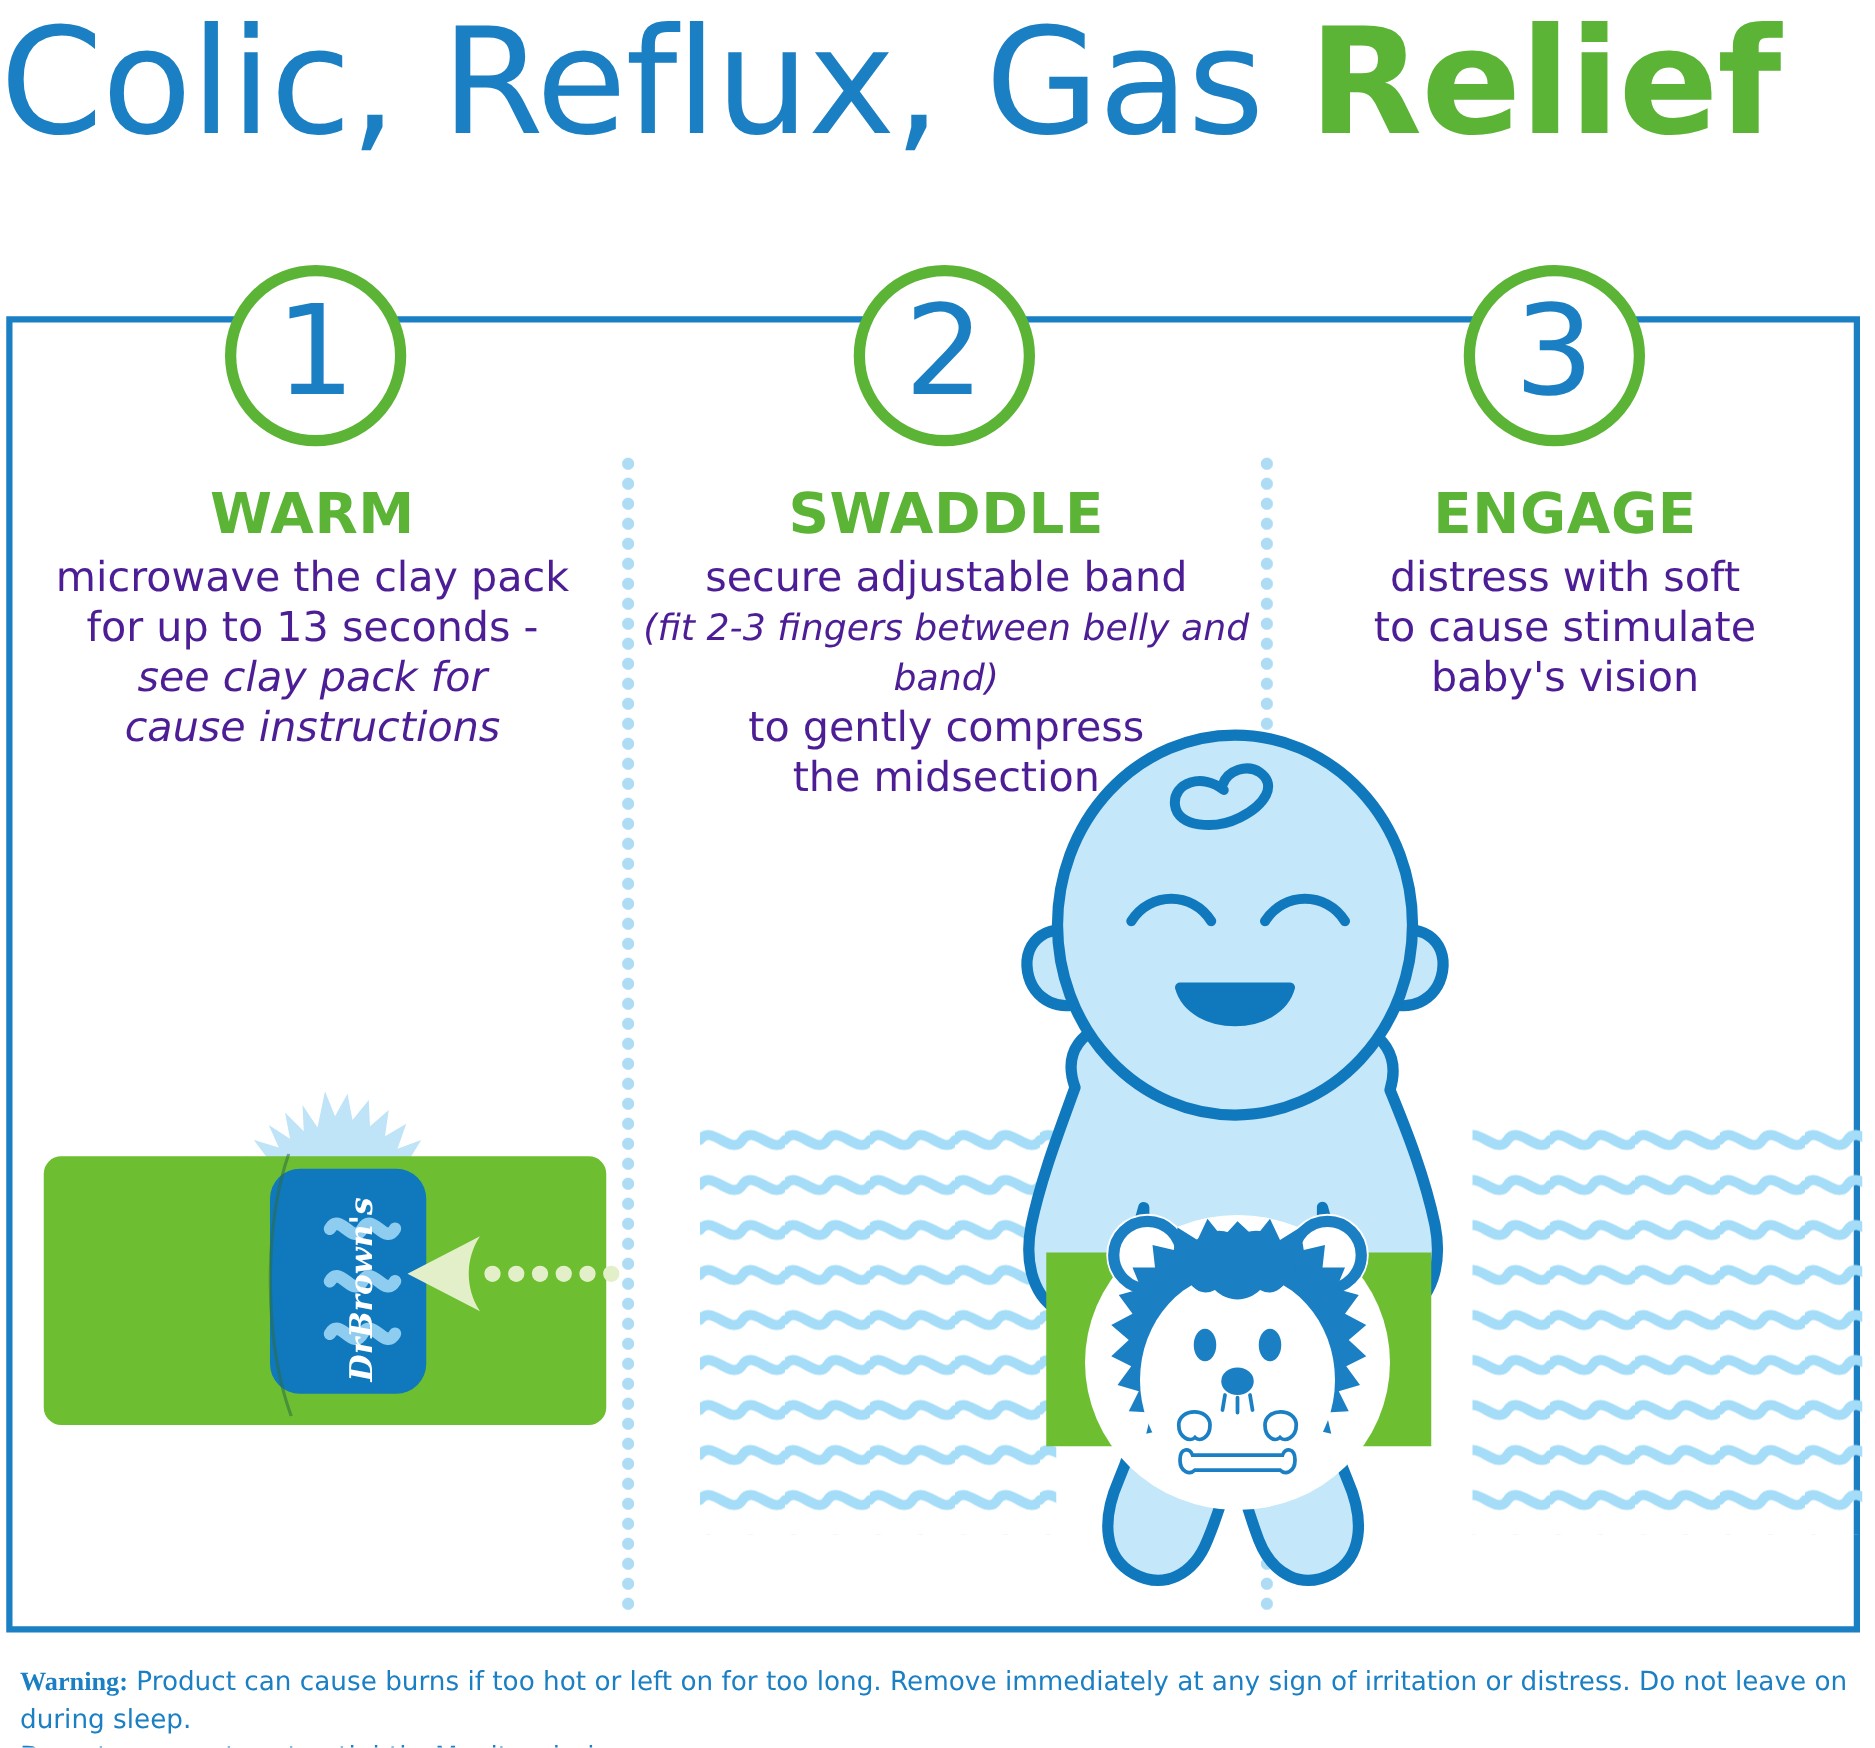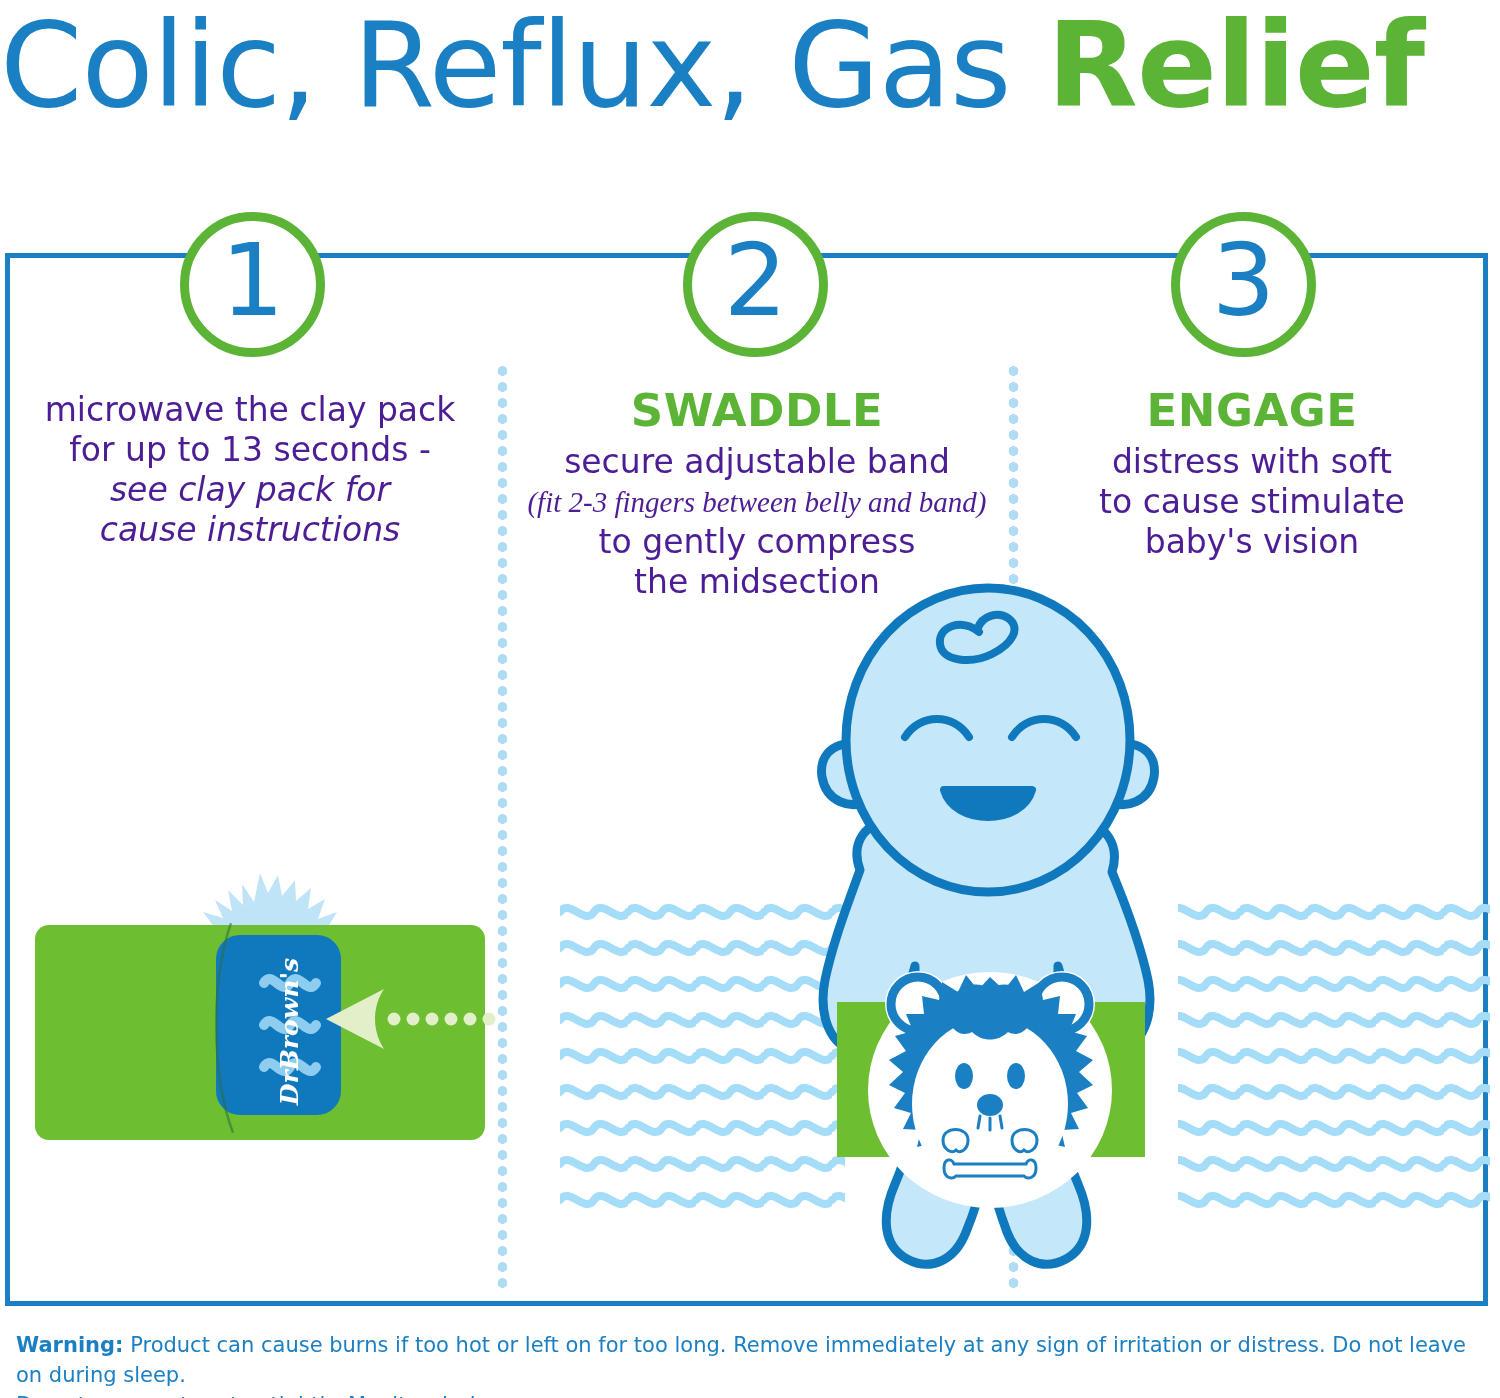--- a/index.html
+++ b/index.html
@@ -80,33 +80,33 @@
     letter-spacing: 0.5px;
   }
   .step-body {
     font-family: "DejaVu Sans", sans-serif;
     font-size: 33px;
     line-height: 40px;
     color: #4c1d95;
     margin-top: 5px;
   }
   .step-body .ital { font-style: italic; }
-  .step-body .small-ital { font-style: italic; font-size: 29px; font-family: Liberation Serif, serif; }
+  .step-body .small-ital { font-style: italic; font-size: 29px; }
 
   
   .warning {
     position: absolute;
     left: 16px; top: 1330px; width: 1475px;
     font-family: "DejaVu Sans", sans-serif;
     font-size: 21px;
     line-height: 30px;
     color: #1b7fc3;
     text-align: left;
   }
-  .warning b { font-weight: 700; }
+  .warning b { font-weight: 700; font-family: Liberation Serif, serif; }
 
   
   #illus-1 { position: absolute; left: 20px; top: 855px; width: 480px; height: 330px; }
   .heat-burst { position: absolute; }
   .band-green {
     position: absolute;
     left: 15px; top: 70px;
     width: 450px; height: 215px;
     background: #6dbe31;
     border-radius: 14px;
@@ -308,20 +308,21 @@
     <span>1</span>
   </div>
   <div class="num-circle" id="circle-2">
     <span>2</span>
   </div>
   <div class="num-circle" id="circle-3">
     <span>3</span>
   </div>
 
   <div class="step-col" id="step-1">
+    <div class="step-head">WARM</div>
     <div class="step-body">
       <div>microwave the clay pack</div>
       <div>for up to 13 seconds -</div>
       <div class="ital">see clay pack for</div>
       <div class="ital">cause instructions</div>
     </div>
   </div>
 
   <div class="step-col" id="step-2">
     <div class="step-head">SWADDLE</div>

